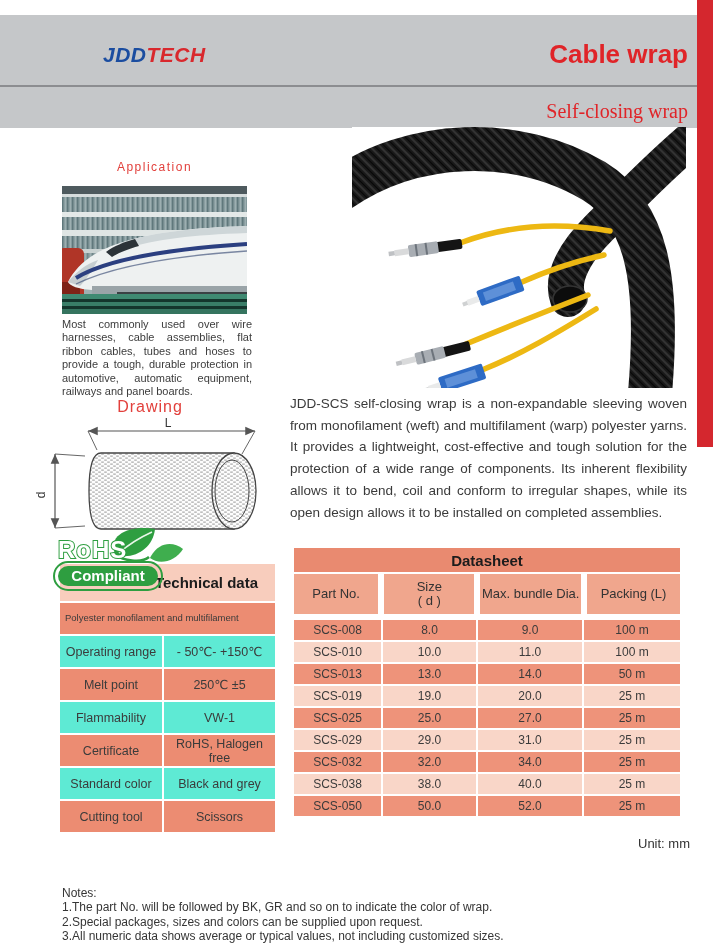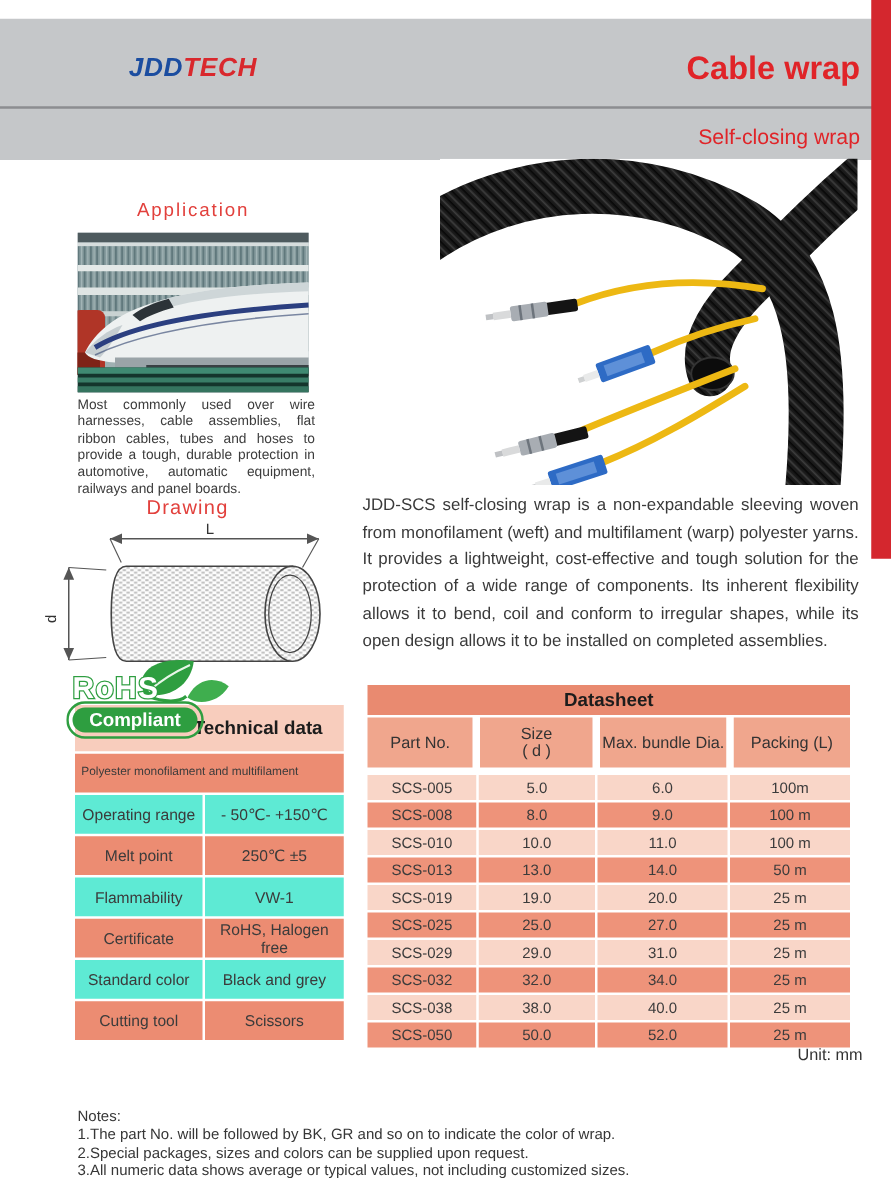--- a/index.html
+++ b/index.html
@@ -7,26 +7,26 @@
   body { font-family:"Liberation Sans","DejaVu Sans",sans-serif; }
   .page { position:relative; width:713px; height:948px; background:#ffffff; overflow:hidden; }
 
   
   .header { position:absolute; left:0; top:0; width:713px; height:113px; background:#c5c7c9;margin-top:15px; }
   .brand { position:absolute; left:103px; top:28px; font-size:21px; font-weight:bold; font-style:italic; letter-spacing:.5px; }
   .brand .b1 { color:#1b4da0; }
   .brand .b2 { color:#d9282d; }
   .page-title { position:absolute; top:24px; right:25px; font-size:26px; font-weight:bold; color:#e02428; }
   .header-rule { position:absolute; top:70px; left:0; width:713px; height:2px; background:#8c8d90; }
-  .page-subtitle { position:absolute; top:85px; right:25px; font-size:17px; color:#e02428; }
+  .page-subtitle { position:absolute; top:85px; right:25px; font-size:20px; color:#e02428;font-family:Liberation Serif, serif; }
   .accent-stripe { position:absolute; top:0; right:0; width:16px; height:447px; background:#d4272e; z-index:5; }
 
   
   .app-heading { position:absolute; left:62px; top:160px; width:185px; text-align:center;
-                 color:#e2403c; font-size:15px; letter-spacing:1.5px; }
+                 color:#e2403c; font-size:12px; letter-spacing:1.5px; }
   .train-photo { position:absolute; left:62px; top:186px; width:185px; height:128px; }
   .app-caption { position:absolute; left:62px; top:318px; width:190px; font-size:11px; line-height:13.4px;
                  text-align:justify; color:#3c3c3c; }
   .drawing-heading { position:absolute; left:36px; top:398px; width:228px; text-align:center;
                      color:#e2403c; font-size:16px; letter-spacing:1px; }
   .drawing-figure { position:absolute; left:35px; top:417px; width:228px; height:130px; }
 
   
   .product-photo { position:absolute; left:352px; top:127px; width:334px; height:261px; }
   .description { position:absolute; left:290px; top:393px; width:397px; font-size:13.5px;
@@ -260,26 +260,20 @@
     <div class="ds-title">Datasheet</div>
     <div class="ds-head">
       <div class="hcell c0">Part No.</div>
       <div class="hcell c1">Size
 ( d )</div>
       <div class="hcell c2">Max. bundle Dia.</div>
       <div class="hcell c3">Packing (L)</div>
     </div>
     <div>
 
-        <div class="dsrow even">
-          <div class="cell c0">SCS-005</div>
-          <div class="cell c1">5.0</div>
-          <div class="cell c2">6.0</div>
-          <div class="cell c3">100m</div>
-        </div>
 
         <div class="dsrow odd">
           <div class="cell c0">SCS-008</div>
           <div class="cell c1">8.0</div>
           <div class="cell c2">9.0</div>
           <div class="cell c3">100 m</div>
         </div>
 
         <div class="dsrow even">
           <div class="cell c0">SCS-010</div>

